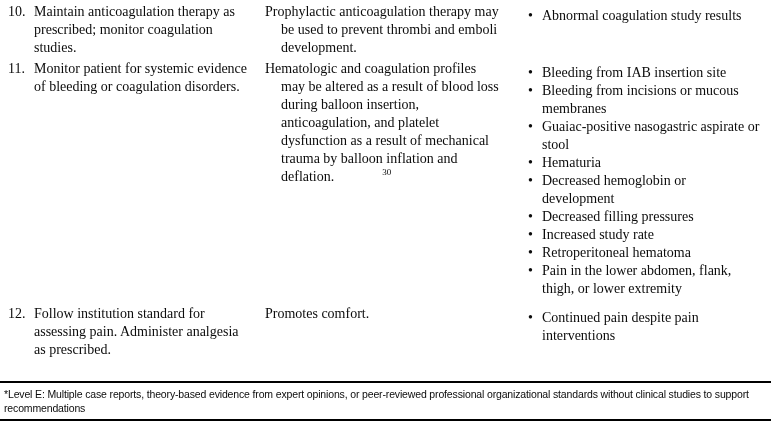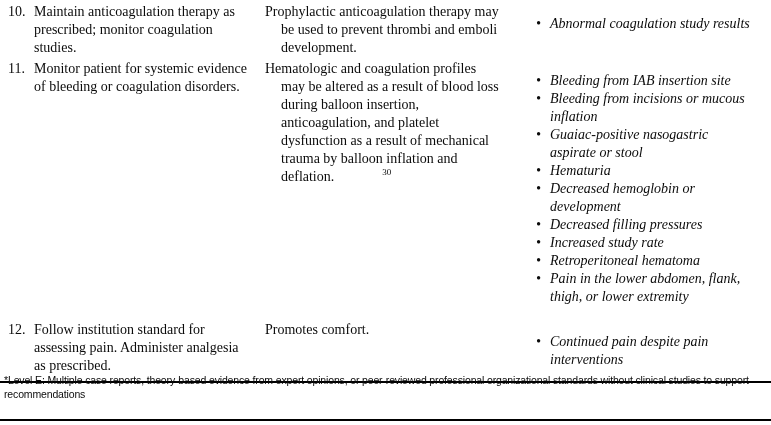--- a/index.html
+++ b/index.html
@@ -48,23 +48,22 @@
     box-sizing: border-box;
   }
   .col-rationale sup {
     font-size: 9px;
     line-height: 0;
     vertical-align: super;
     margin-left: 48px;
   }
   .col-signs {
     list-style: none;
-    margin: 12px;
+    margin: 4px;
     padding: 0 6px 0 0;
-    font-style: italic;
   }
   .col-signs li {
     padding-left: 23px;
     text-indent: -14px;
   }
   .bullet {
     display: inline-block;
     width: 14px;
     text-indent: 0;
   }
@@ -72,21 +71,21 @@
     position: absolute;
     left: 0;
     width: 771px;
     height: 2px;
     background: #000000;
   }
   .rule-top { top: 381px; }
   .rule-bottom { top: 419px; }
   .footnote {
     position: absolute;
-    top: 373px;
+    top: 387px;
     left: 4px;
     width: 757px;
     font-family: "Liberation Sans", "DejaVu Sans", sans-serif;
     font-size: 10.5px;
     line-height: 14px;
     letter-spacing: -0.15px;
     color: #0b0b0b;
   }
 </style>
 </head>
@@ -104,21 +103,21 @@
         </ul>
   </div>
 
   <div class="row">
     <div class="cell col-intervention">
       <span class="num">11.</span><span class="int-text">Monitor patient for systemic evidence of bleeding or coagulation disorders.</span>
     </div>
     <div class="cell col-rationale"><span>Hematologic and coagulation profiles may be altered as a result of blood loss during balloon insertion, anticoagulation, and platelet dysfunction as a result of mechanical trauma by balloon inflation and deflation.</span><sup>30</sup></div>
     <ul class="cell col-signs">
           <li><span class="bullet">•</span><span>Bleeding from IAB insertion site</span></li>
-          <li><span class="bullet">•</span><span>Bleeding from incisions or mucous inflation</span></li>
+          <li><span class="bullet">•</span><span>Bleeding from incisions or mucous membranes</span></li>
           <li><span class="bullet">•</span><span>Guaiac-positive nasogastric aspirate or stool</span></li>
           <li><span class="bullet">•</span><span>Hematuria</span></li>
           <li><span class="bullet">•</span><span>Decreased hemoglobin or development</span></li>
           <li><span class="bullet">•</span><span>Decreased filling pressures</span></li>
           <li><span class="bullet">•</span><span>Increased study rate</span></li>
           <li><span class="bullet">•</span><span>Retroperitoneal hematoma</span></li>
           <li><span class="bullet">•</span><span>Pain in the lower abdomen, flank, thigh, or lower extremity</span></li>
         </ul>
   </div>
 

